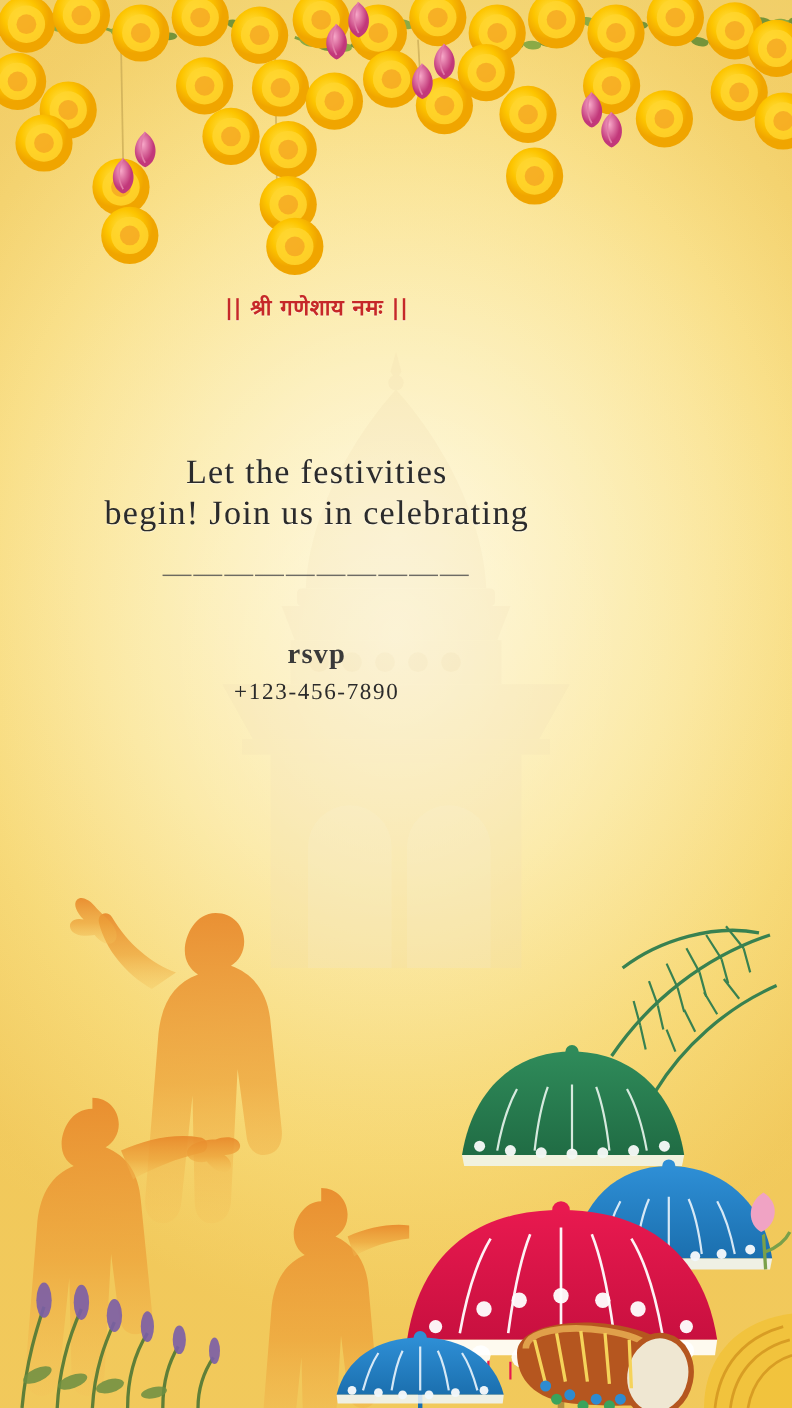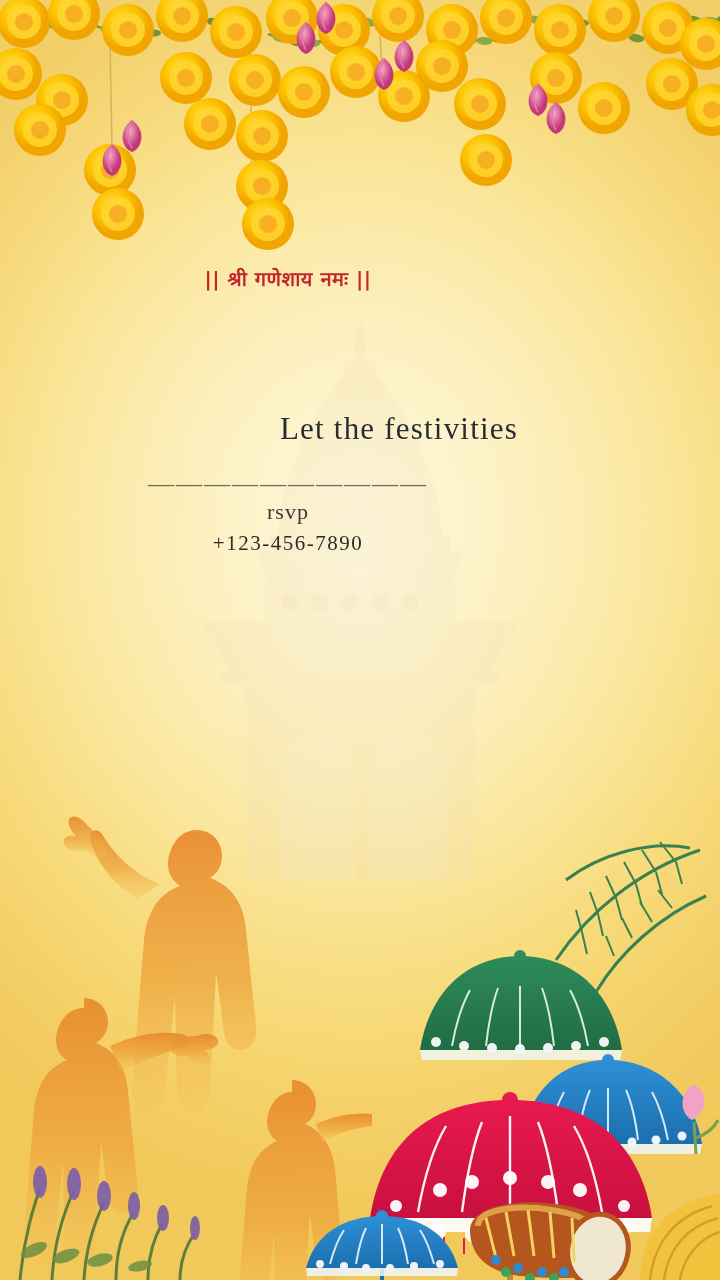--- a/index.html
+++ b/index.html
@@ -67,35 +67,36 @@
   }
   .message {
     color: #2b2b2b;
     font-family: "Liberation Serif", serif;
     font-size: 31px;
     line-height: 37px;
     letter-spacing: 1.2px;
     margin: 0;
     padding: 0 58px;
     text-shadow: 0 1px 1px rgba(255,255,255,0.55);
-    text-align: right;
   }
   .divider {
     color: #4a4a4a;
     font-family: "Liberation Serif", serif;
     font-size: 26px;
     letter-spacing: 2px;
     margin-top: 22px;
     opacity: 0.8;
   }
   .rsvp-label {
     color: #3a3a3a;
     font-family: "Liberation Serif", serif;
-    font-size: 22px;
+    font-size: 26px;
     letter-spacing: 1px;
+    margin-top: 44px;
+    font-weight: bold;
   }
   .rsvp-phone {
     color: #2b2b2b;
     font-family: "Liberation Serif", serif;
     font-size: 21px;
     letter-spacing: 1.5px;
     margin-top: 6px;
   }
 
   
@@ -252,20 +253,21 @@
       <use href="#lotusbud" x="384" y="90"></use>
       <use href="#lotusbud" x="404" y="72"></use>
       <use href="#lotusbud" x="538" y="116"></use>
       <use href="#lotusbud" x="556" y="134"></use>
     </g>
   </svg>
 
   <div class="content">
     <div class="ganesh">|| श्री गणेशाय नमः ||</div>
     <div class="message">Let the festivities</div>
+    <div class="message">begin! Join us in celebrating</div>
     <div class="divider">——————————</div>
     <div class="rsvp-label">rsvp</div>
     <div class="rsvp-phone">+123-456-7890</div>
   </div>
 
   <svg class="dancers" viewBox="0 0 420 500">
     <defs>
       <linearGradient id="dg" x1="0" y1="0" x2="0" y2="1">
         <stop offset="0%" stop-color="#e8892b" stop-opacity="0.92"></stop>
         <stop offset="55%" stop-color="#eda23a" stop-opacity="0.72"></stop>

